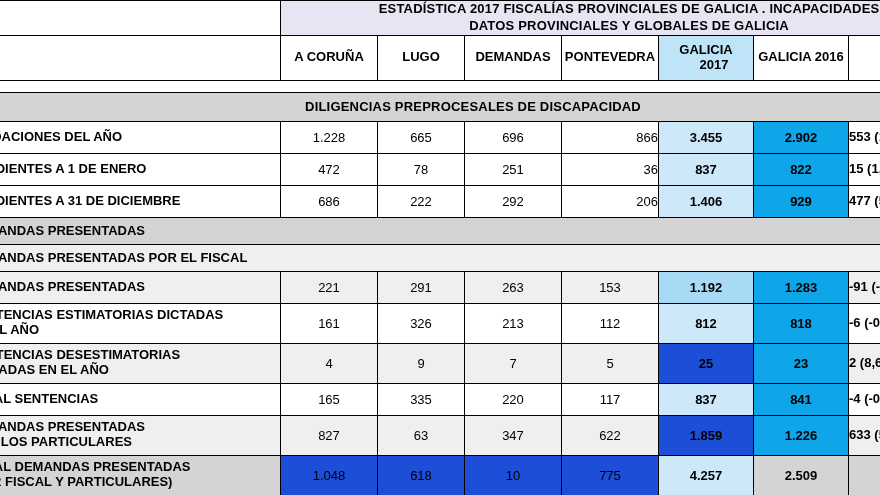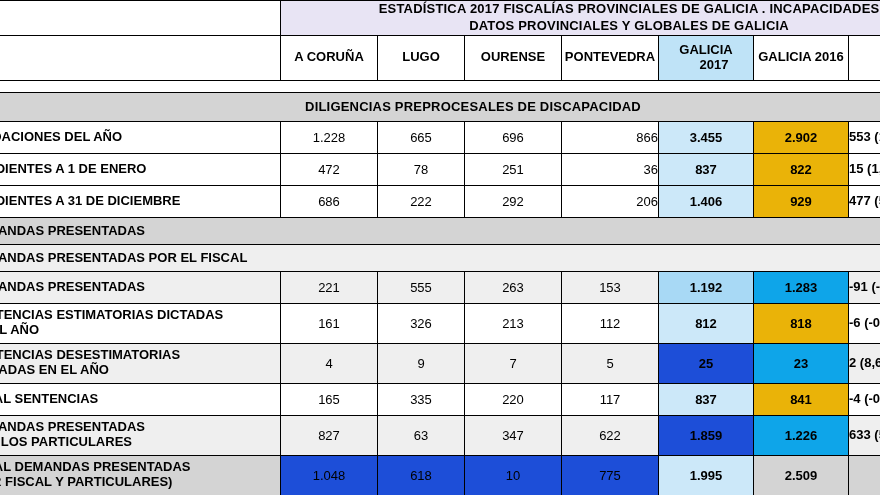--- a/index.html
+++ b/index.html
@@ -126,21 +126,21 @@
     font-size: 15px;
     background: #cce8f9;
   }
   .gal.strong { background: #a8d9f5; }
   .gal.shaded { background: #1d4ed8; }
 
   .gal16 {
     text-align: center;
     font-weight: bold;
     font-size: 15px;
-    background: #eab308;
+    background: #0ea5e9;
   }
   .gal16.shaded { background: #0ea5e9; }
   .gal16.dark { background: #d4d4d4; }
 
   .vi {
     text-align: left;
     padding-left: 6px;
     font-weight: bold;
     font-size: 12.5px;
     background: #ffffff;
@@ -175,21 +175,21 @@
         <td class="title-cell" colspan="7">
           <span>ESTADÍSTICA 2017 FISCALÍAS PROVINCIALES DE GALICIA  . INCAPACIDADES</span>
           <span class="title-line2">DATOS PROVINCIALES  Y GLOBALES DE GALICIA</span>
         </td>
       </tr>
 
       <tr>
         <td class="head-blank"></td>
         <td class="head-cell">A CORUÑA</td>
         <td class="head-cell">LUGO</td>
-        <td class="head-cell">OURENSE</td>
+        <td class="head-cell">DEMANDAS</td>
         <td class="head-cell">PONTEVEDRA</td>
         <td class="head-cell head-galicia">
           <span>GALICIA</span>
           <span class="sub">2017</span>
         </td>
         <td class="head-cell">
           <span>GALICIA</span>
           <span class="sub">2016</span>
         </td>
         <td class="head-cell">V.I.</td>
@@ -240,21 +240,21 @@
         <td class="band-left" colspan="8">DEMANDAS PRESENTADAS</td>
       </tr>
 
       <tr>
         <td class="band-light" colspan="8">DEMANDAS PRESENTADAS POR EL FISCAL</td>
       </tr>
 
       <tr class="r-h32">
         <td class="rlabel shaded">DEMANDAS PRESENTADAS</td>
         <td class="num shaded">221</td>
-        <td class="num shaded">555</td>
+        <td class="num shaded">291</td>
         <td class="num shaded">263</td>
         <td class="num shaded">153</td>
         <td class="gal strong">1.192</td>
         <td class="gal16 shaded">1.283</td>
         <td class="vi shaded">-91 (-7,0</td>
       </tr>
 
       <tr class="r-h40">
         <td class="rlabel" style="white-space:pre-line">SENTENCIAS  ESTIMATORIAS  DICTADAS
 EN  EL AÑO</td>
@@ -302,20 +302,20 @@
         <td class="vi shaded">633 (51,6</td>
       </tr>
 
       <tr class="r-h40">
         <td class="rlabel dark" style="white-space:pre-line">TOTAL  DEMANDAS  PRESENTADAS
 (POR FISCAL Y PARTICULARES)</td>
         <td class="num dark">1.048</td>
         <td class="num dark">618</td>
         <td class="num dark">10</td>
         <td class="num dark">775</td>
-        <td class="gal">1.995</td>
+        <td class="gal">4.257</td>
         <td class="gal16 dark">2.509</td>
         <td class="vi dark small" style="white-space:pre-line; text-align:center">-58
 (-2,3</td>
       </tr>
     </tbody>
   </table>
 </div>
 
 </body></html>

